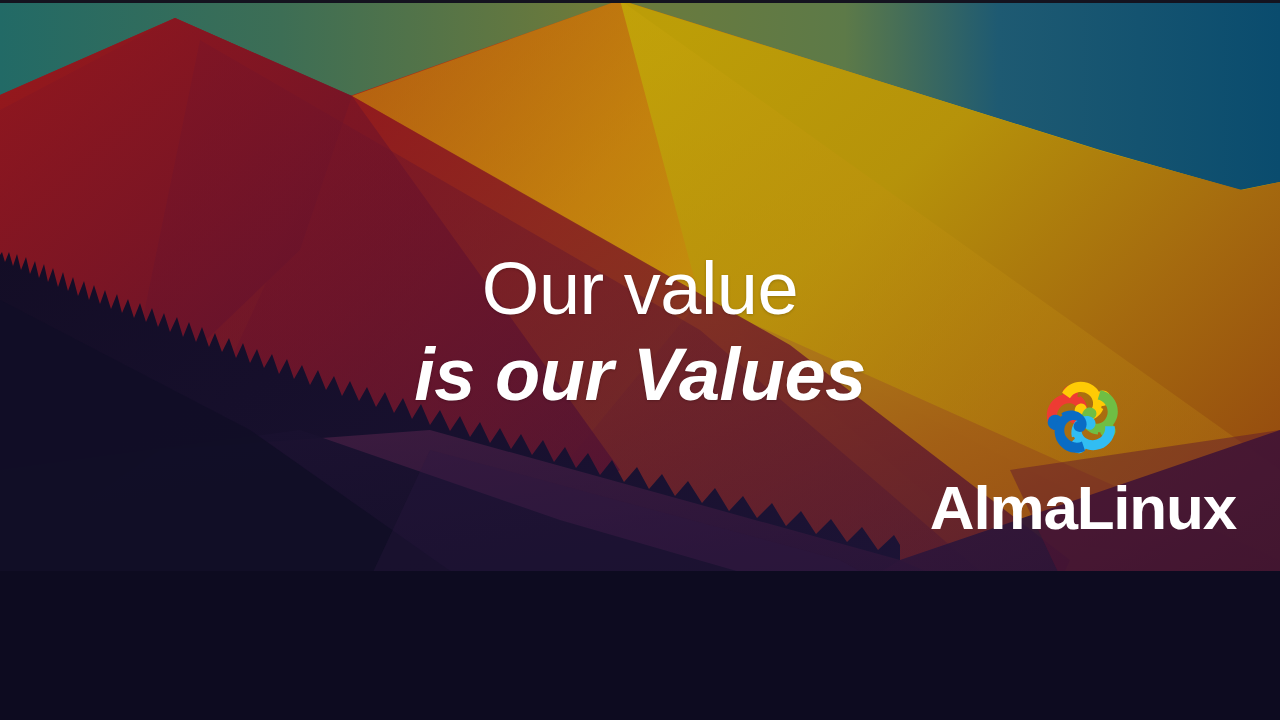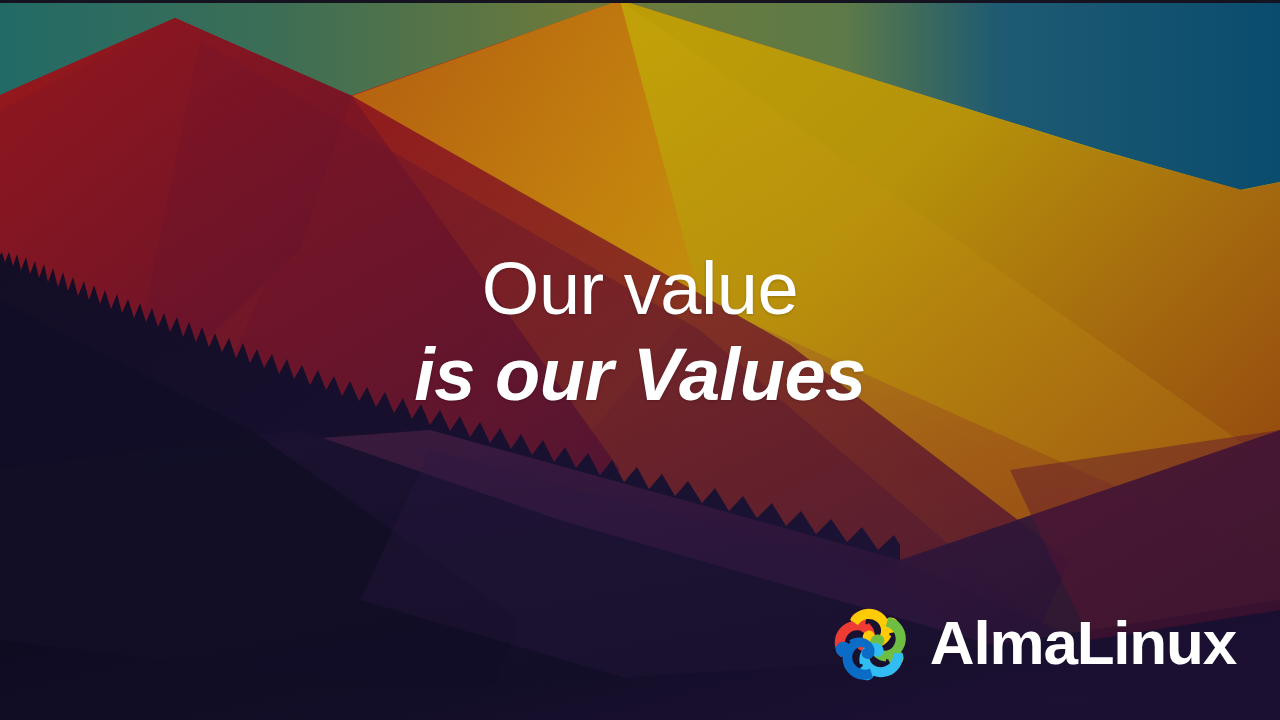--- a/index.html
+++ b/index.html
@@ -4,21 +4,21 @@
 <title>AlmaLinux Slide</title>
 <style>
   html, body {
     margin: 0;
     padding: 0;
     background: #0d0b20;
   }
   #slide {
     position: relative;
     width: 1280px;
-    height: 720px;
+    height: 571px;
     overflow: hidden;
     font-family: "Liberation Sans", sans-serif;
     background: #0d0b20;
     user-select: none;
   }
 
   
   #bg-art {
     position: absolute;
     inset: 0;
@@ -68,20 +68,21 @@
 
   
   #logo-lockup {
     position: absolute;
     right: 44px;
     bottom: 28px;
     display: flex;
     align-items: center;
     gap: 12px;
     z-index: 10;
+    flex-direction: column;
   }
   #logo-mark {
     width: 94px;
     height: 94px;
     display: block;
     flex: 0 0 auto;
   }
   #logo-wordmark {
     font-size: 62px;
     font-weight: 700;

